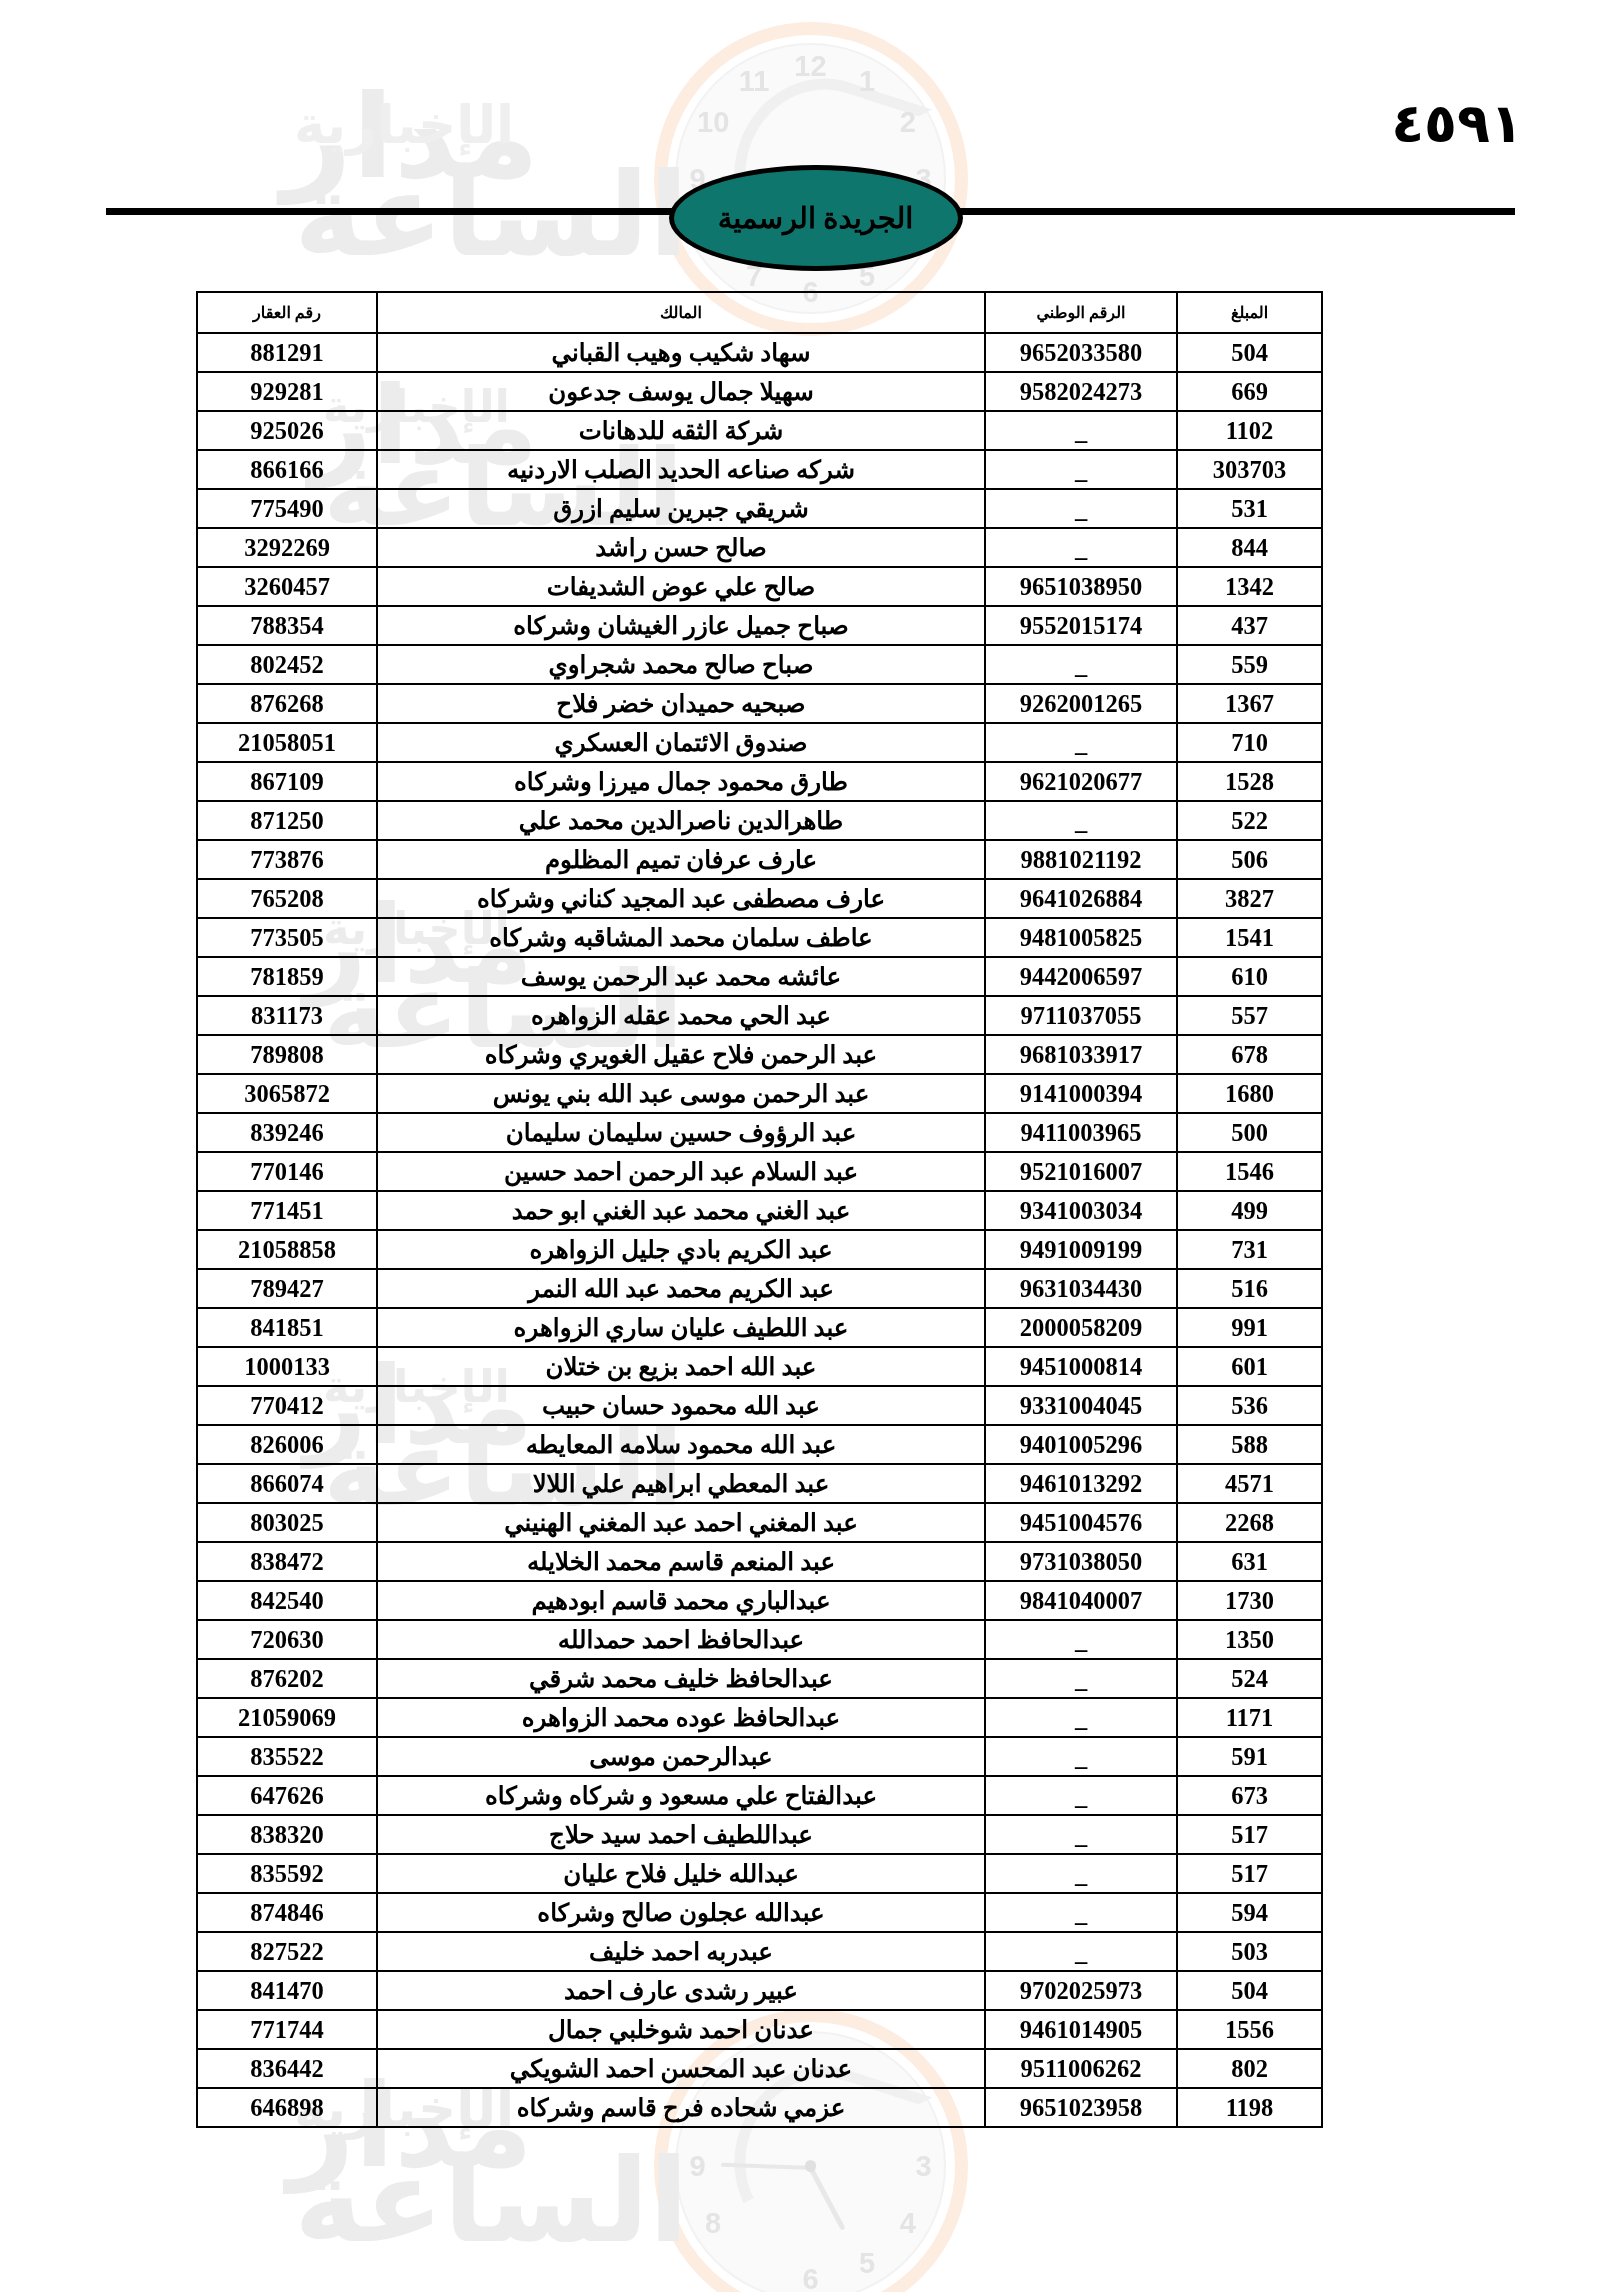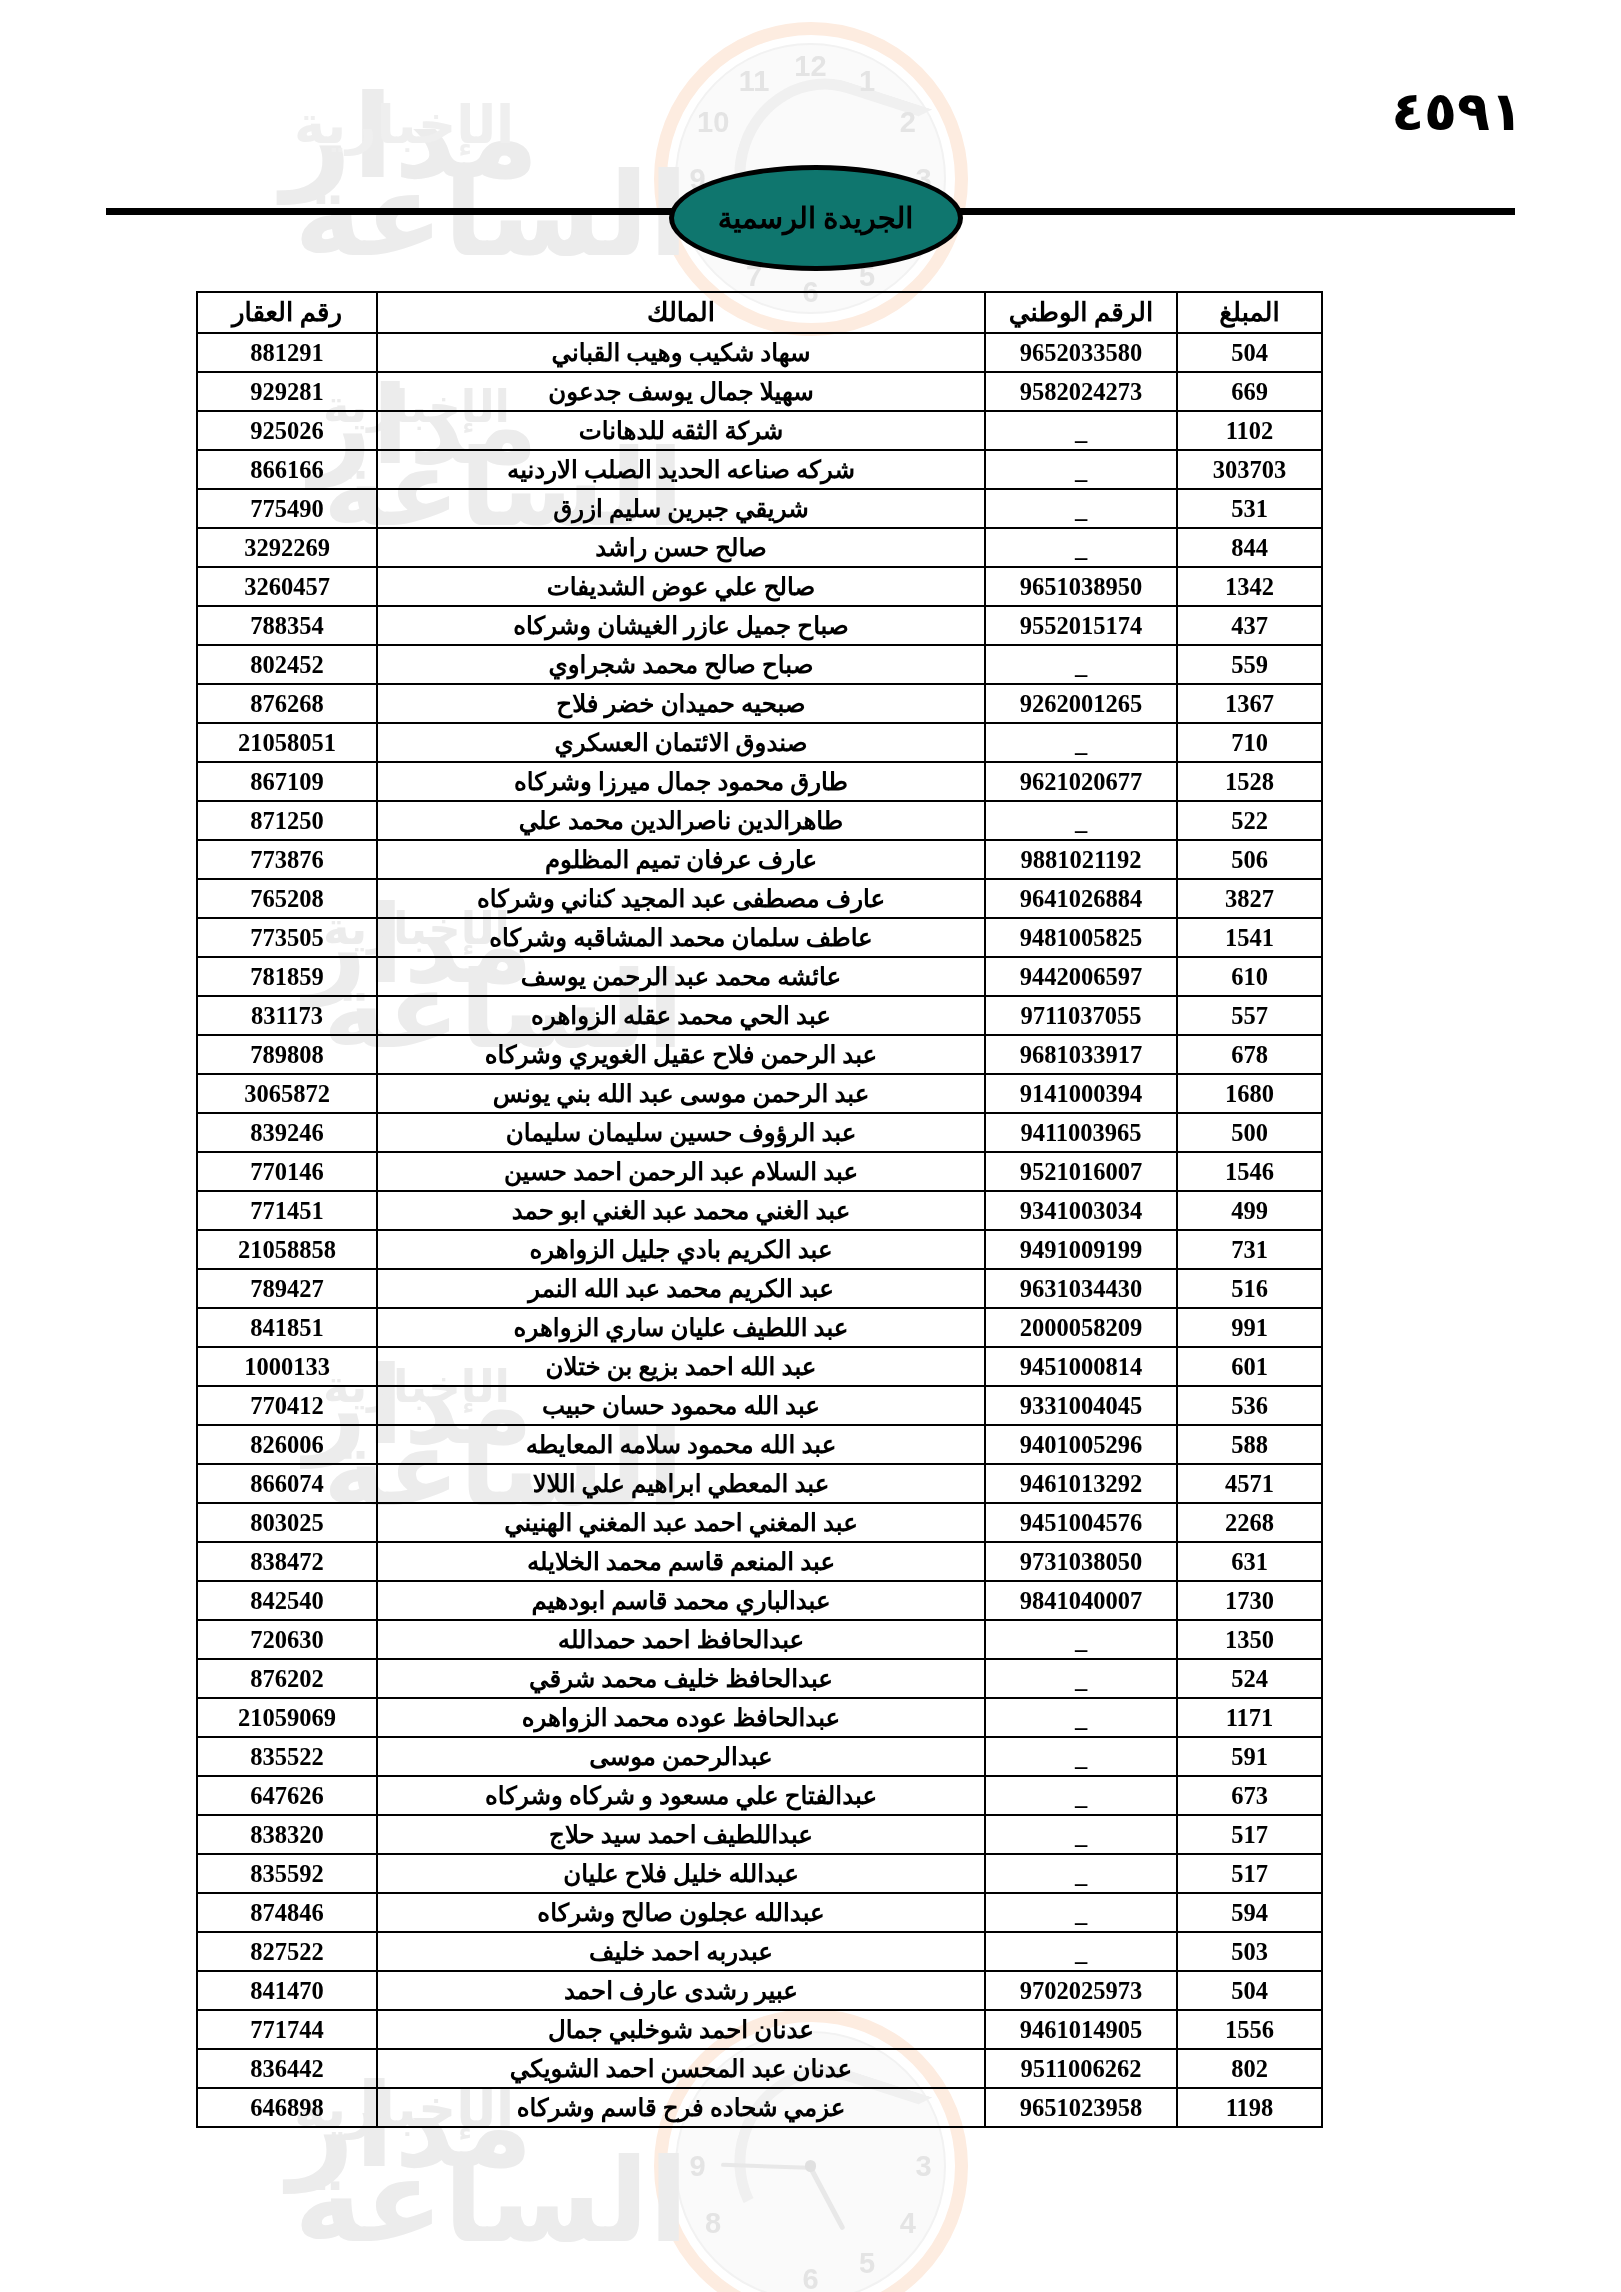--- a/index.html
+++ b/index.html
@@ -119,21 +119,21 @@
   #page-header {
     position: absolute;
     top: 0;
     left: 0;
     width: 1621px;
     height: 279px;
     z-index: 3;
   }
   #page-number {
     position: absolute;
-    top: 80px;
+    top: 92px;
     right: 98px;
     font-family: "DejaVu Sans", sans-serif;
     font-size: 54px;
     font-weight: 700;
     letter-spacing: 2.9px;
     direction: rtl;
   }
   #header-rule {
     position: absolute;
     top: 208px;
@@ -189,21 +189,21 @@
     font-weight: 700;
     font-family: "Liberation Serif", "DejaVu Serif", serif;
     text-align: center;
     vertical-align: middle;
     white-space: nowrap;
     overflow: hidden;
   }
   table#gazette-table th {
     height: 39px;
     line-height: 39px;
-    font-size: 26px;
+    font-size: 16px;
   }
   
   col.c-amount   { width: 145px; }
   col.c-national { width: 192px; }
   col.c-owner    { width: 608px; }
   col.c-property { width: 180px; }
 
   td.cell-amount,
   th.head-amount   { direction: ltr; }
   td.cell-national,

